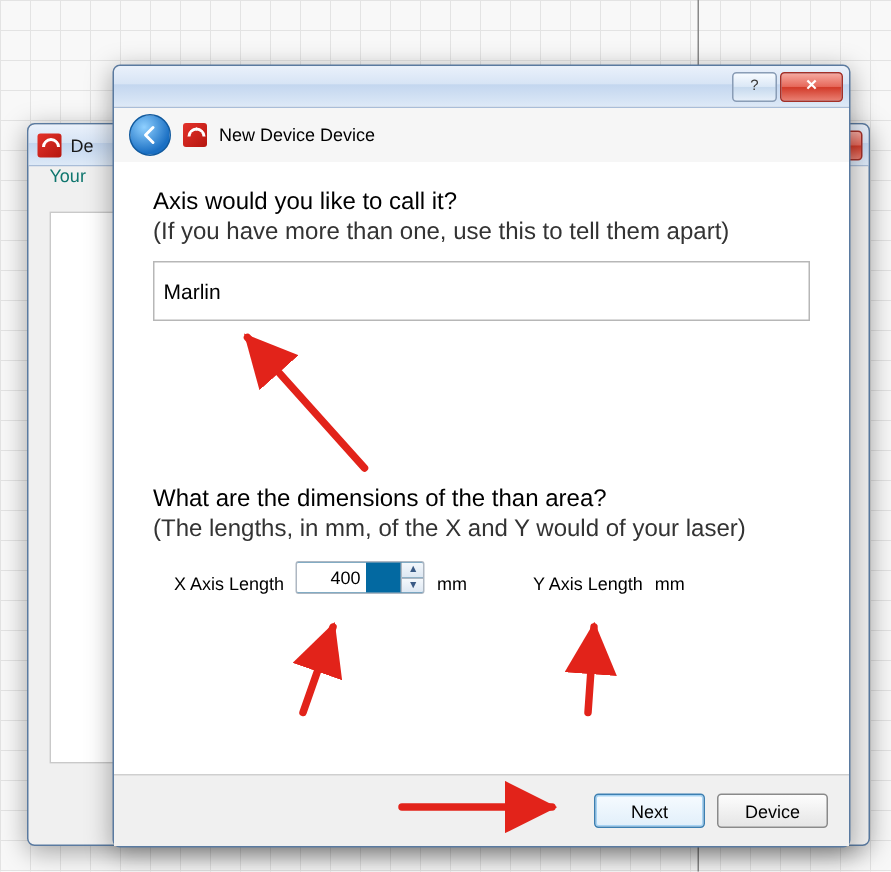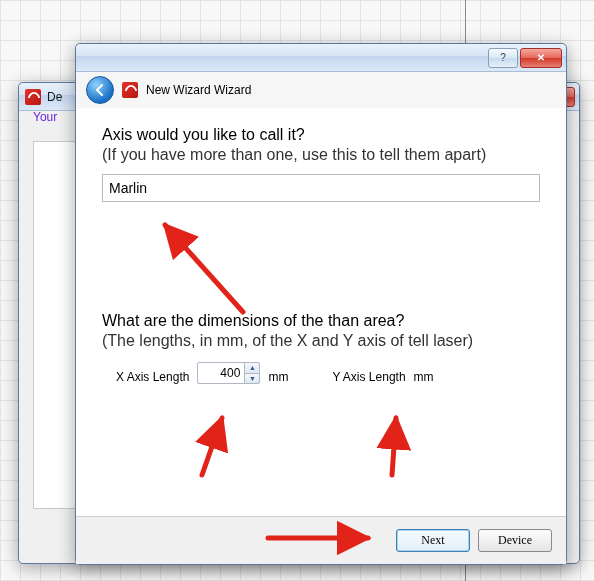--- a/index.html
+++ b/index.html
@@ -109,21 +109,21 @@
     left: 18px;
     top: 82px;
     width: 560px;
     height: 480px;
   }
   .dlg-back .partial {
     position: absolute;
     left: 14px;
     top: 27px;
     font-size: 12px;
-    color: #6d28d9;
+    color: #0f766e;
   }
   .dlg-back .inner-panel {
     position: absolute;
     left: 14px;
     top: 58px;
     right: 14px;
     bottom: 54px;
     background: #fff;
     border: 1px solid #c9c9c9;
   }
@@ -187,43 +187,44 @@
   }
   .q-sub {
     font-size: 16px;
     color: #333;
     margin: 0 0 10px 0;
   }
 
   .name-input {
     width: 100%;
     box-sizing: border-box;
-    height: 28px;
+    height: 40px;
     border: 1px solid #b7b7b7;
     padding: 2px 6px;
     font-size: 14px;
     font-family: inherit;
   }
 
   .dims-row {
     display: flex;
     align-items: flex-end;
     gap: 8px;
     margin-top: 12px;
     font-size: 12px;
   }
   .dims-row .lbl { white-space: nowrap; }
   .spin {
     display: inline-flex;
     align-items: stretch;
     border: 1px solid #aeb7c2;
     border-radius: 2px;
     height: 20px;
-    background: #d946ef;
+    background: #0369a1;
     overflow: hidden;
+    gap: 23px;
   }
   .spin input {
     border: 0;
     width: 38px;
     text-align: right;
     padding: 0 4px;
     font-size: 12px;
     font-family: inherit;
     outline: none;
   }
@@ -259,21 +260,21 @@
     box-sizing: border-box;
   }
 
   .btn {
     min-width: 74px;
     height: 23px;
     border: 1px solid #8a8a8a;
     border-radius: 3px;
     background: linear-gradient(to bottom,#fdfdfd,#e5e5e5);
     font-size: 12px;
-    font-family: Liberation Serif, serif;
+    font-family: Liberation Sans, sans-serif;
     padding: 0 12px;
     cursor: default;
   }
   .btn.default {
     border-color: #3c7fb1;
     box-shadow: 0 0 0 1px #a7d3f3 inset;
     background: linear-gradient(to bottom,#f6fbff,#e1effa);
   }
 
   
@@ -322,32 +323,32 @@
     </div>
   </div>
 
   <div class="wizard-header">
     <div class="back-circle">
       <svg width="14" height="14" viewBox="0 0 14 14">
         <path d="M9 2 L4 7 L9 12" fill="none" stroke="#fff" stroke-width="2" stroke-linecap="round" stroke-linejoin="round"></path>
       </svg>
     </div>
     <span class="app-icon"></span>
-    <span class="wiz-title">New Wizard Wizard</span>
+    <span class="wiz-title">New Device Device</span>
   </div>
 
   <div class="wizard-body">
     <h2 class="q-heading">Axis would you like to call it?</h2>
     <p class="q-sub">(If you have more than one, use this to tell them apart)</p>
     <input class="name-input" type="text" value="Marlin" style="">
 
     <div style="height:110px"></div>
 
     <h2 class="q-heading">What are the dimensions of the than area?</h2>
-    <p class="q-sub">(The lengths, in mm, of the X and Y axis of tell laser)</p>
+    <p class="q-sub">(The lengths, in mm, of the X and Y would of your laser)</p>
 
     <div class="dims-row">
       <span style="width:6px"></span>
       <span class="lbl">X Axis Length</span>
       <span class="spin">
         <input type="text" value="400" style="">
         <span class="arrows">
           <div>▲</div>
           <div>▼</div>
         </span>

